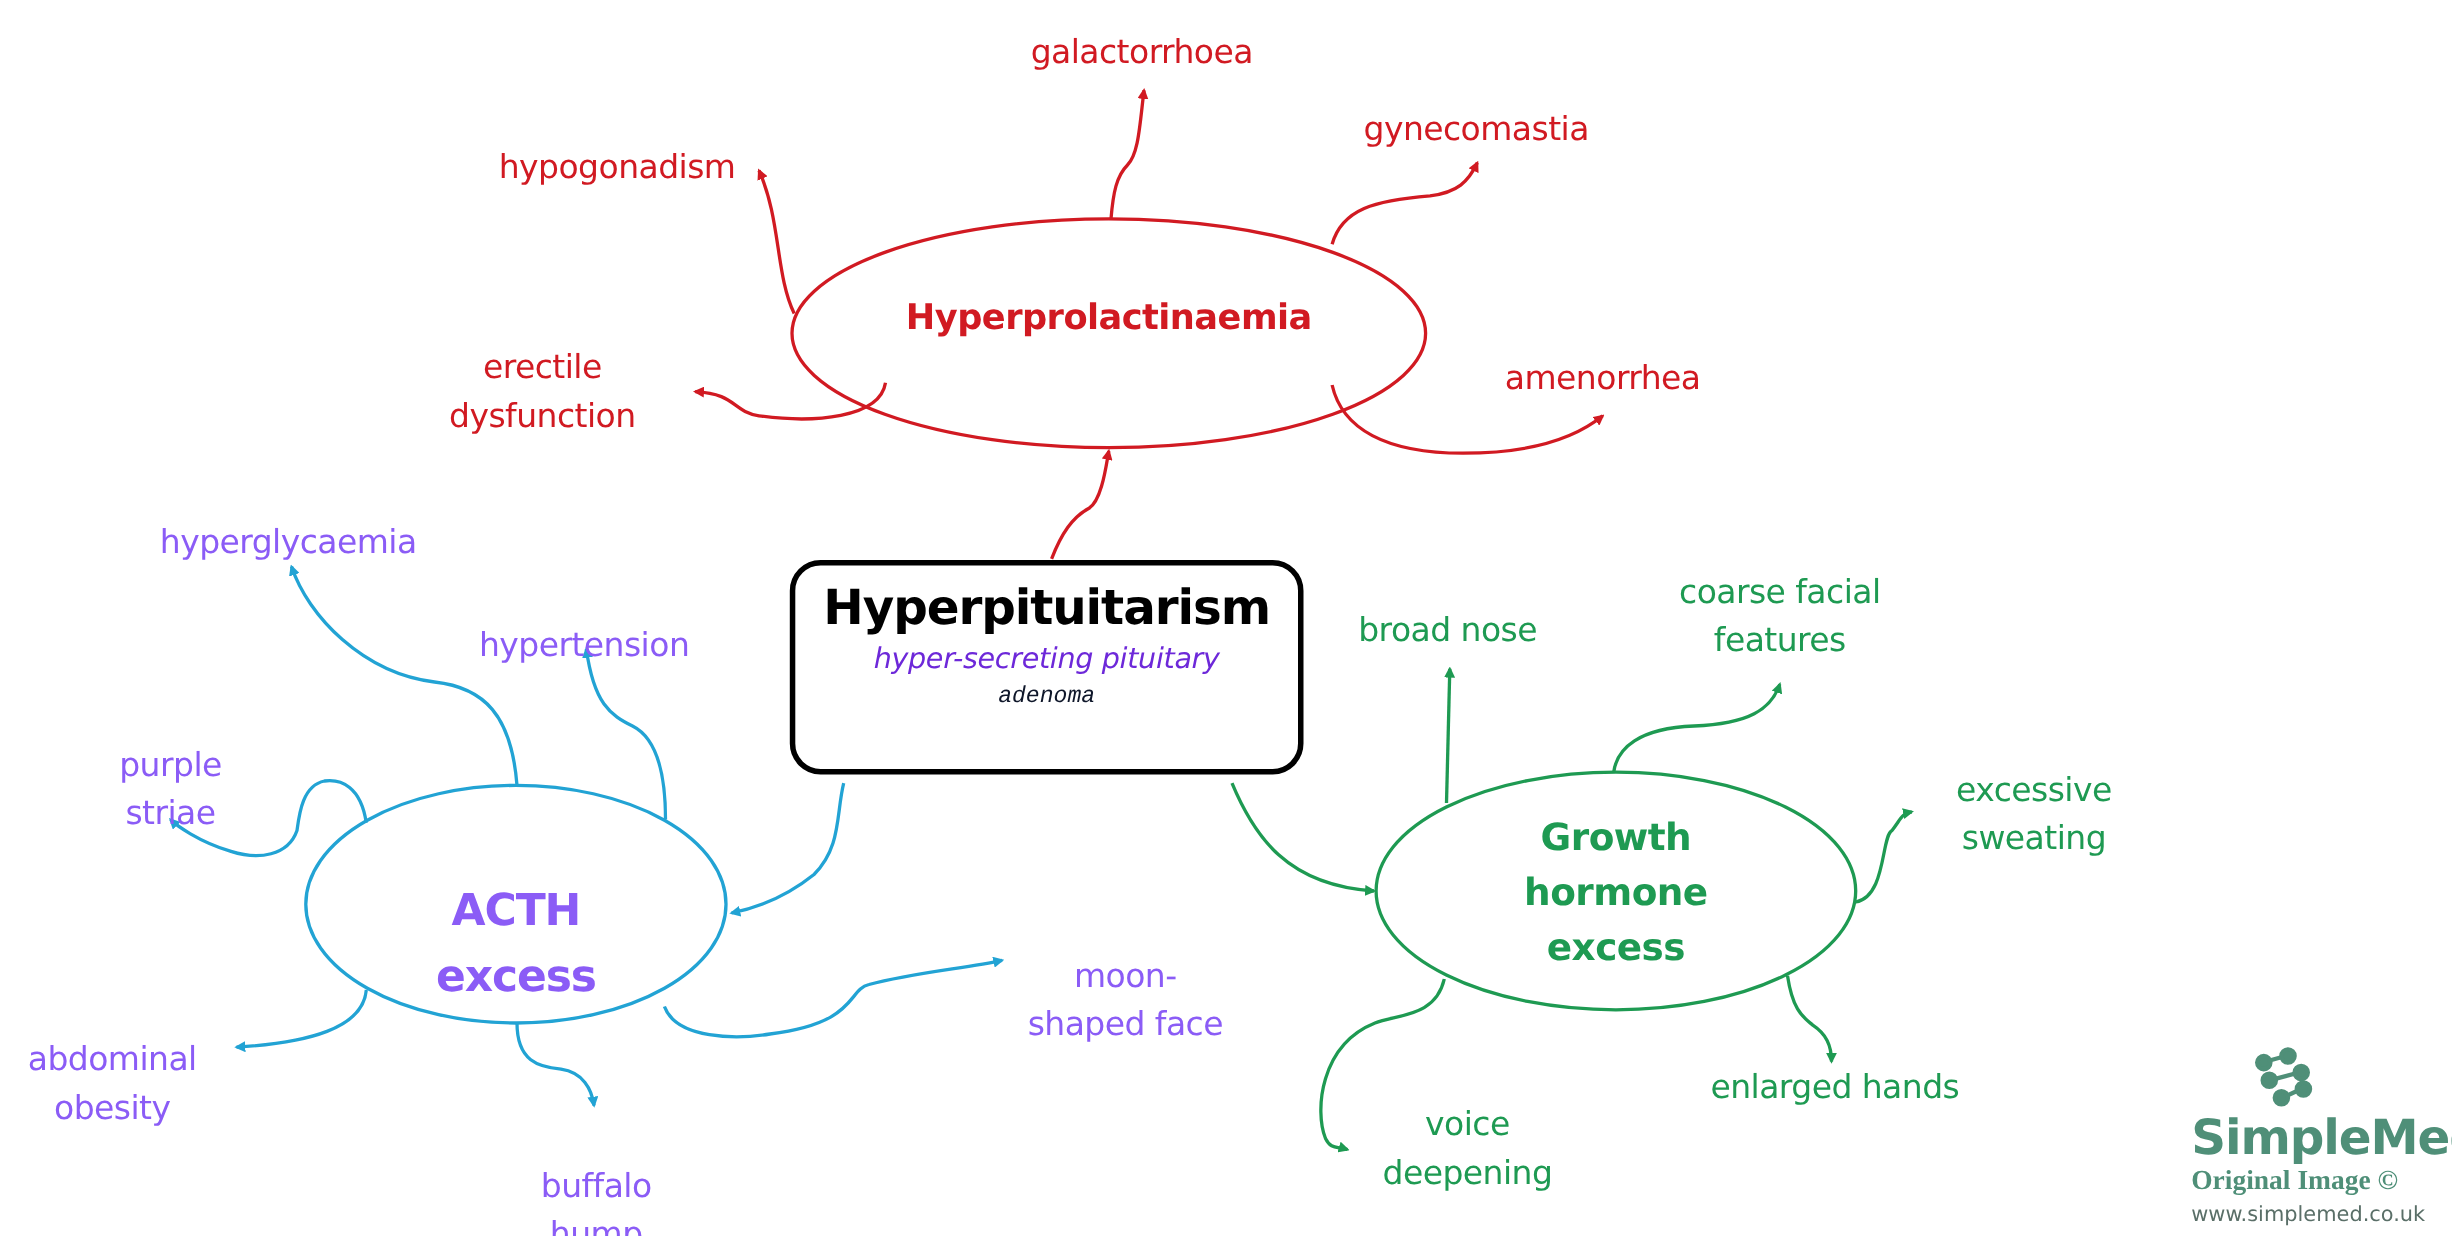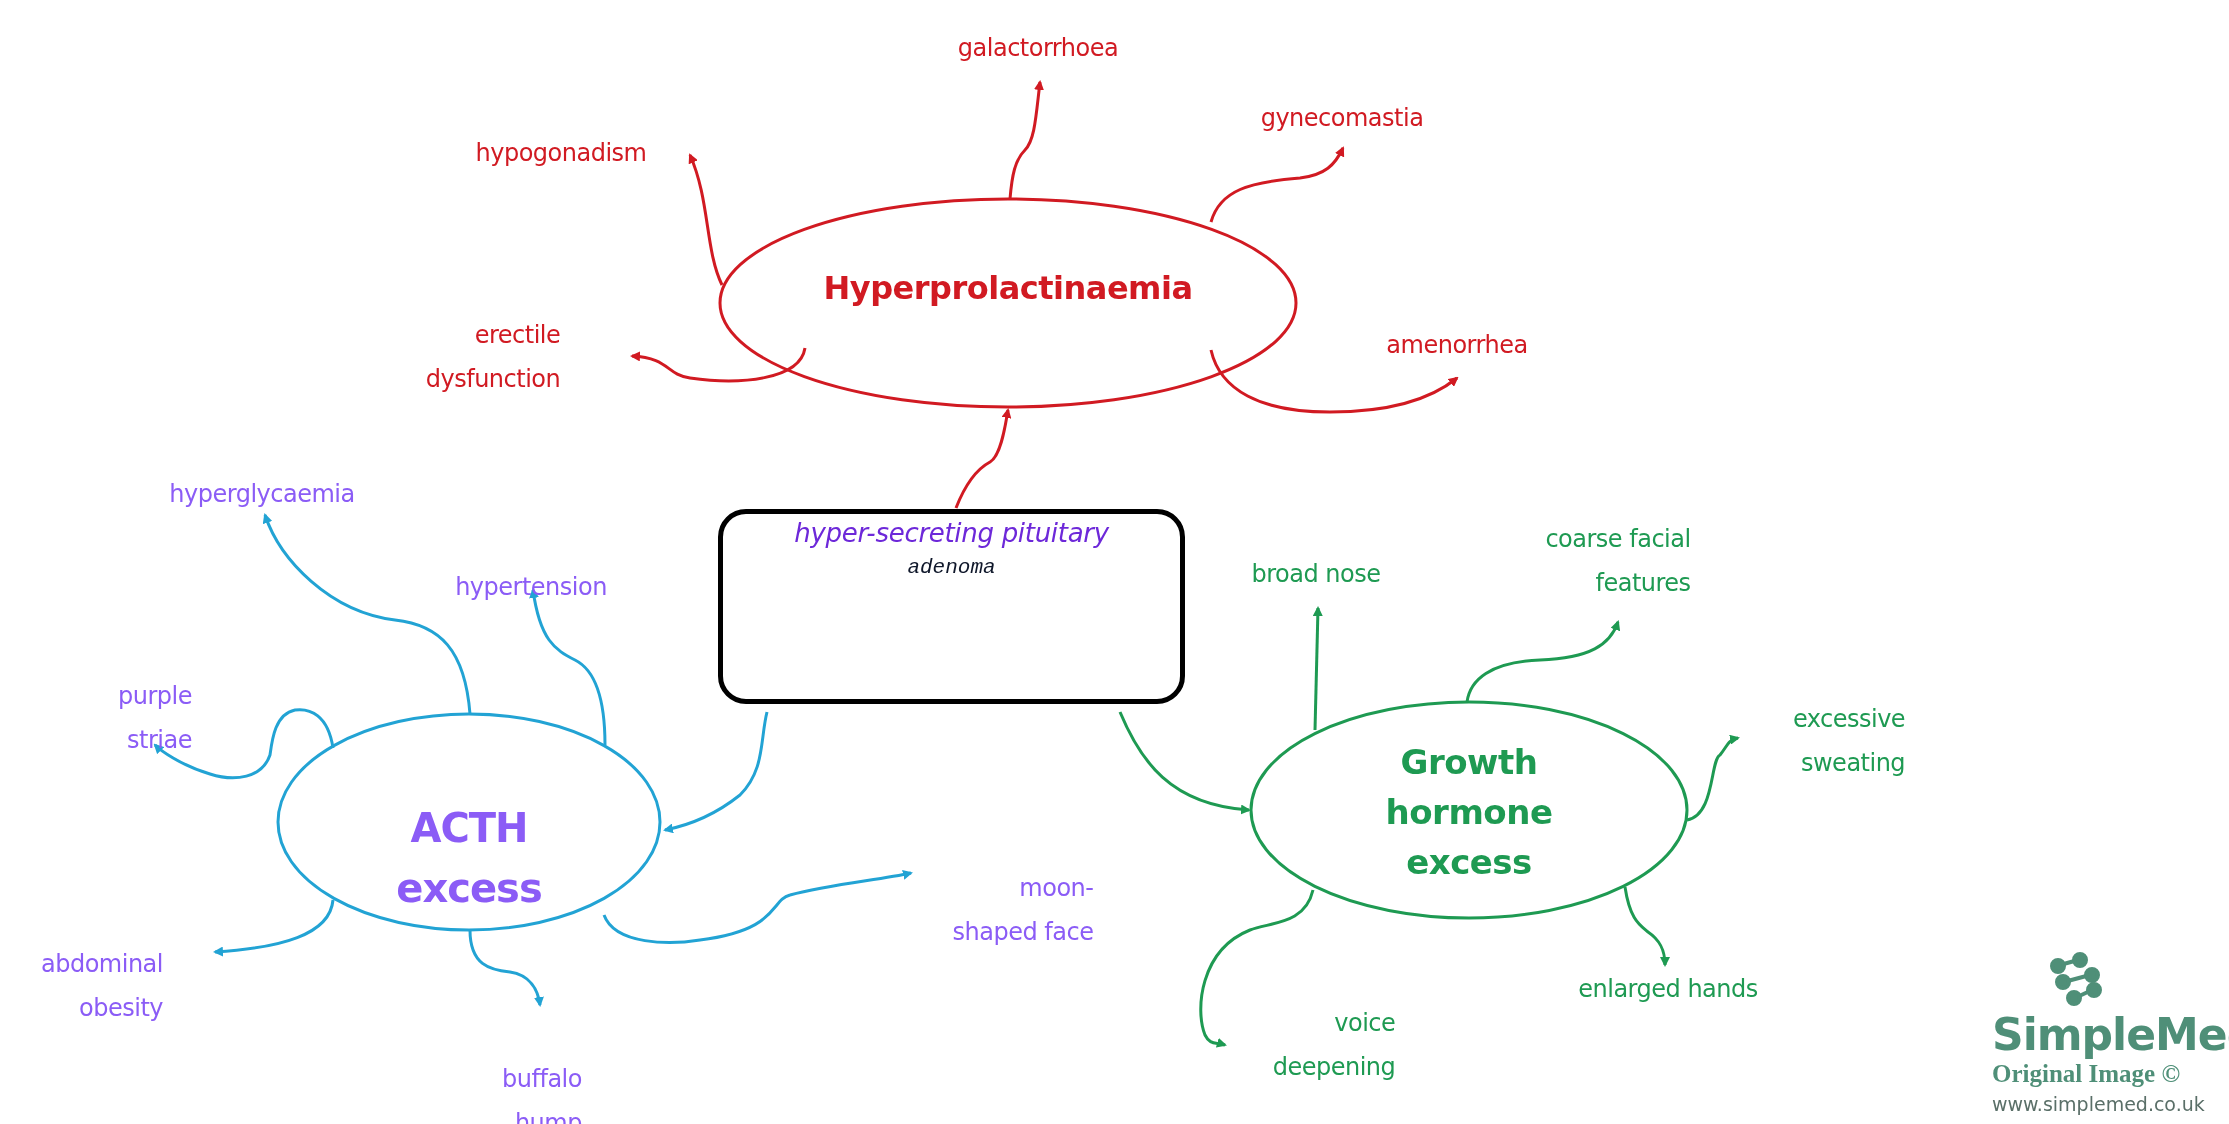--- a/index.html
+++ b/index.html
@@ -1,18 +1,18 @@
 <!DOCTYPE html>
 <html><head>
 <meta charset="utf-8">
 <style>
   html, body { margin:0; padding:0; background:#ffffff; }
   body { width:2229px; height:1124px; position:relative; overflow:hidden; font-family:"Liberation Sans", "DejaVu Sans", sans-serif; }
   #diagram { position:absolute; left:0; top:0; width:2229px; height:1124px; }
-  .lbl { position:absolute; transform:translate(-50%,-50%); white-space:nowrap; text-align:right; font-family:"DejaVu Sans", sans-serif; font-size:24px; line-height:44px; letter-spacing:-0.5px; }
+  .lbl { position:absolute; transform:translate(-50%,-50%); white-space:nowrap; text-align:center; font-family:"DejaVu Sans", sans-serif; font-size:30px; line-height:44px; letter-spacing:-0.5px; }
   .red { color:#d11a22; }
   .blue { color:#8b5cf6;margin-top:36px; }
   .green { color:#1e9a52; }
   .node-title { position:absolute; transform:translate(-50%,-50%); text-align:center; font-family:"DejaVu Sans", sans-serif; font-weight:bold; white-space:nowrap; }
   #central-box { position:absolute; left:718px; top:509px; width:467px; height:195px; border:5px solid #000; border-radius:28px; background:#fff; box-sizing:border-box; text-align:center; }
   #central-title { font-family:"DejaVu Sans", sans-serif; font-weight:bold; font-size:44px; color:#000; margin-top:12px; line-height:54px; letter-spacing:-1px; }
   #central-sub { font-family:"DejaVu Sans", sans-serif; font-size:26px; color:#111; line-height:39px; letter-spacing:-0.3px; }
   #central-sub-italic { font-family:"DejaVu Sans", sans-serif; font-style:italic; font-size:26px; color:#6d28d9; line-height:39px; letter-spacing:-0.3px; }
   #logo { position:absolute; left:1992px; top:955px; width:280px; color:#4f8f78; }
   #logo-name { font-family:"DejaVu Sans", sans-serif; font-weight:bold; font-size:44px; line-height:48px; letter-spacing:-1px; }
@@ -73,20 +73,21 @@
     <circle cx="2058" cy="966" r="6"></circle>
       <circle cx="2080" cy="960" r="6"></circle>
     <circle cx="2063" cy="982" r="6"></circle>
       <circle cx="2092" cy="975" r="6"></circle>
     <circle cx="2074" cy="998" r="6"></circle>
       <circle cx="2094" cy="990" r="6"></circle>
   </g>
 </svg>
 
 <div id="central-box">
+  <div id="central-title">Hyperpituitarism</div>
   <div id="central-sub-italic">hyper-secreting pituitary</div>
   <div id="central-sub-italic-2" class="" style="font-family:Liberation Mono, monospace;font-style:italic;font-size:21px;line-height:30px;color:#0f172a;">adenoma</div>
 </div>
 
 <div class="node-title red" style="left:1008px;top:288px;font-size:32px;letter-spacing:-0.5px;">Hyperprolactinaemia</div>
 
 <div class="node-title blue" style="left:469px;top:822px;font-size:40px;line-height:60px;letter-spacing:-1px;">
   <div>ACTH</div>
   <div>excess</div>
 </div>

